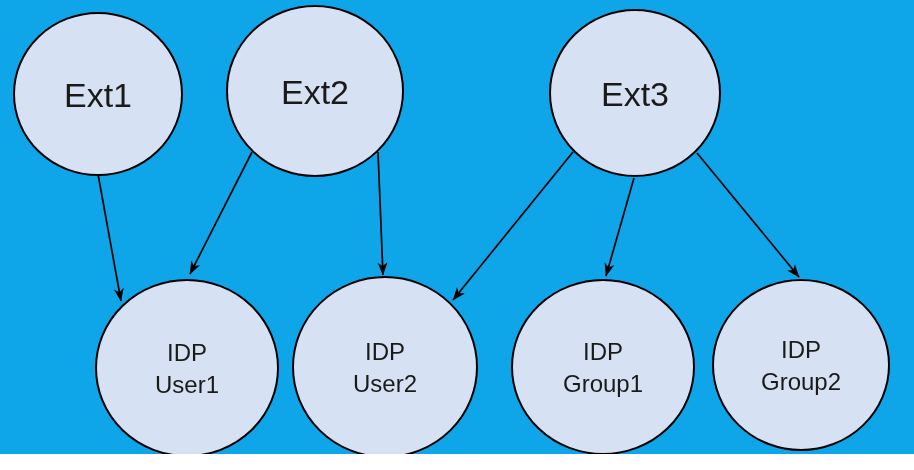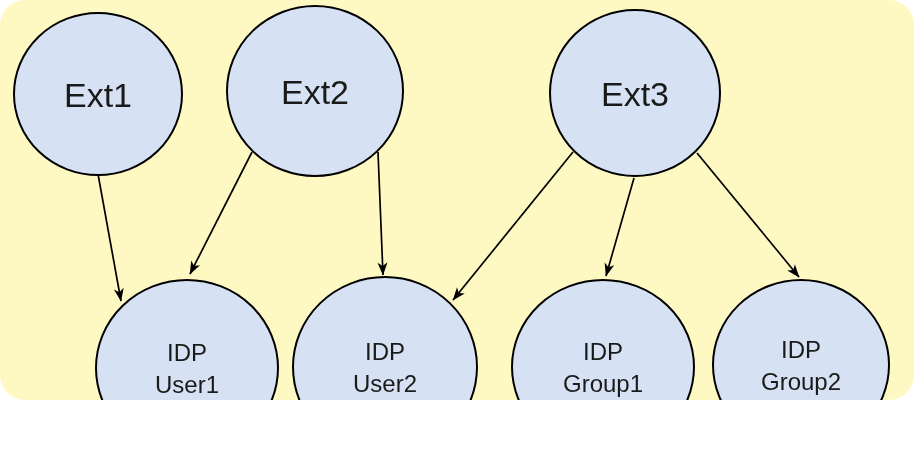--- a/index.html
+++ b/index.html
@@ -3,25 +3,24 @@
 <meta charset="utf-8">
 <style>
   html, body {
     margin: 0;
     padding: 0;
     background: #ffffff;
   }
   .stage {
     position: relative;
     width: 914px;
-    height: 400px;
-    background: #fef9c3;
+    height: 454px;
+    background: #0ea5e9;
     overflow: hidden;
     font-family: "Liberation Sans", sans-serif;
-    border-radius: 25px;
   }
   svg {
     display: block;
   }
   .node-label {
     font-family: "Liberation Sans", sans-serif;
     fill: #1a1a1a;
     text-anchor: middle;
   }
 </style>

